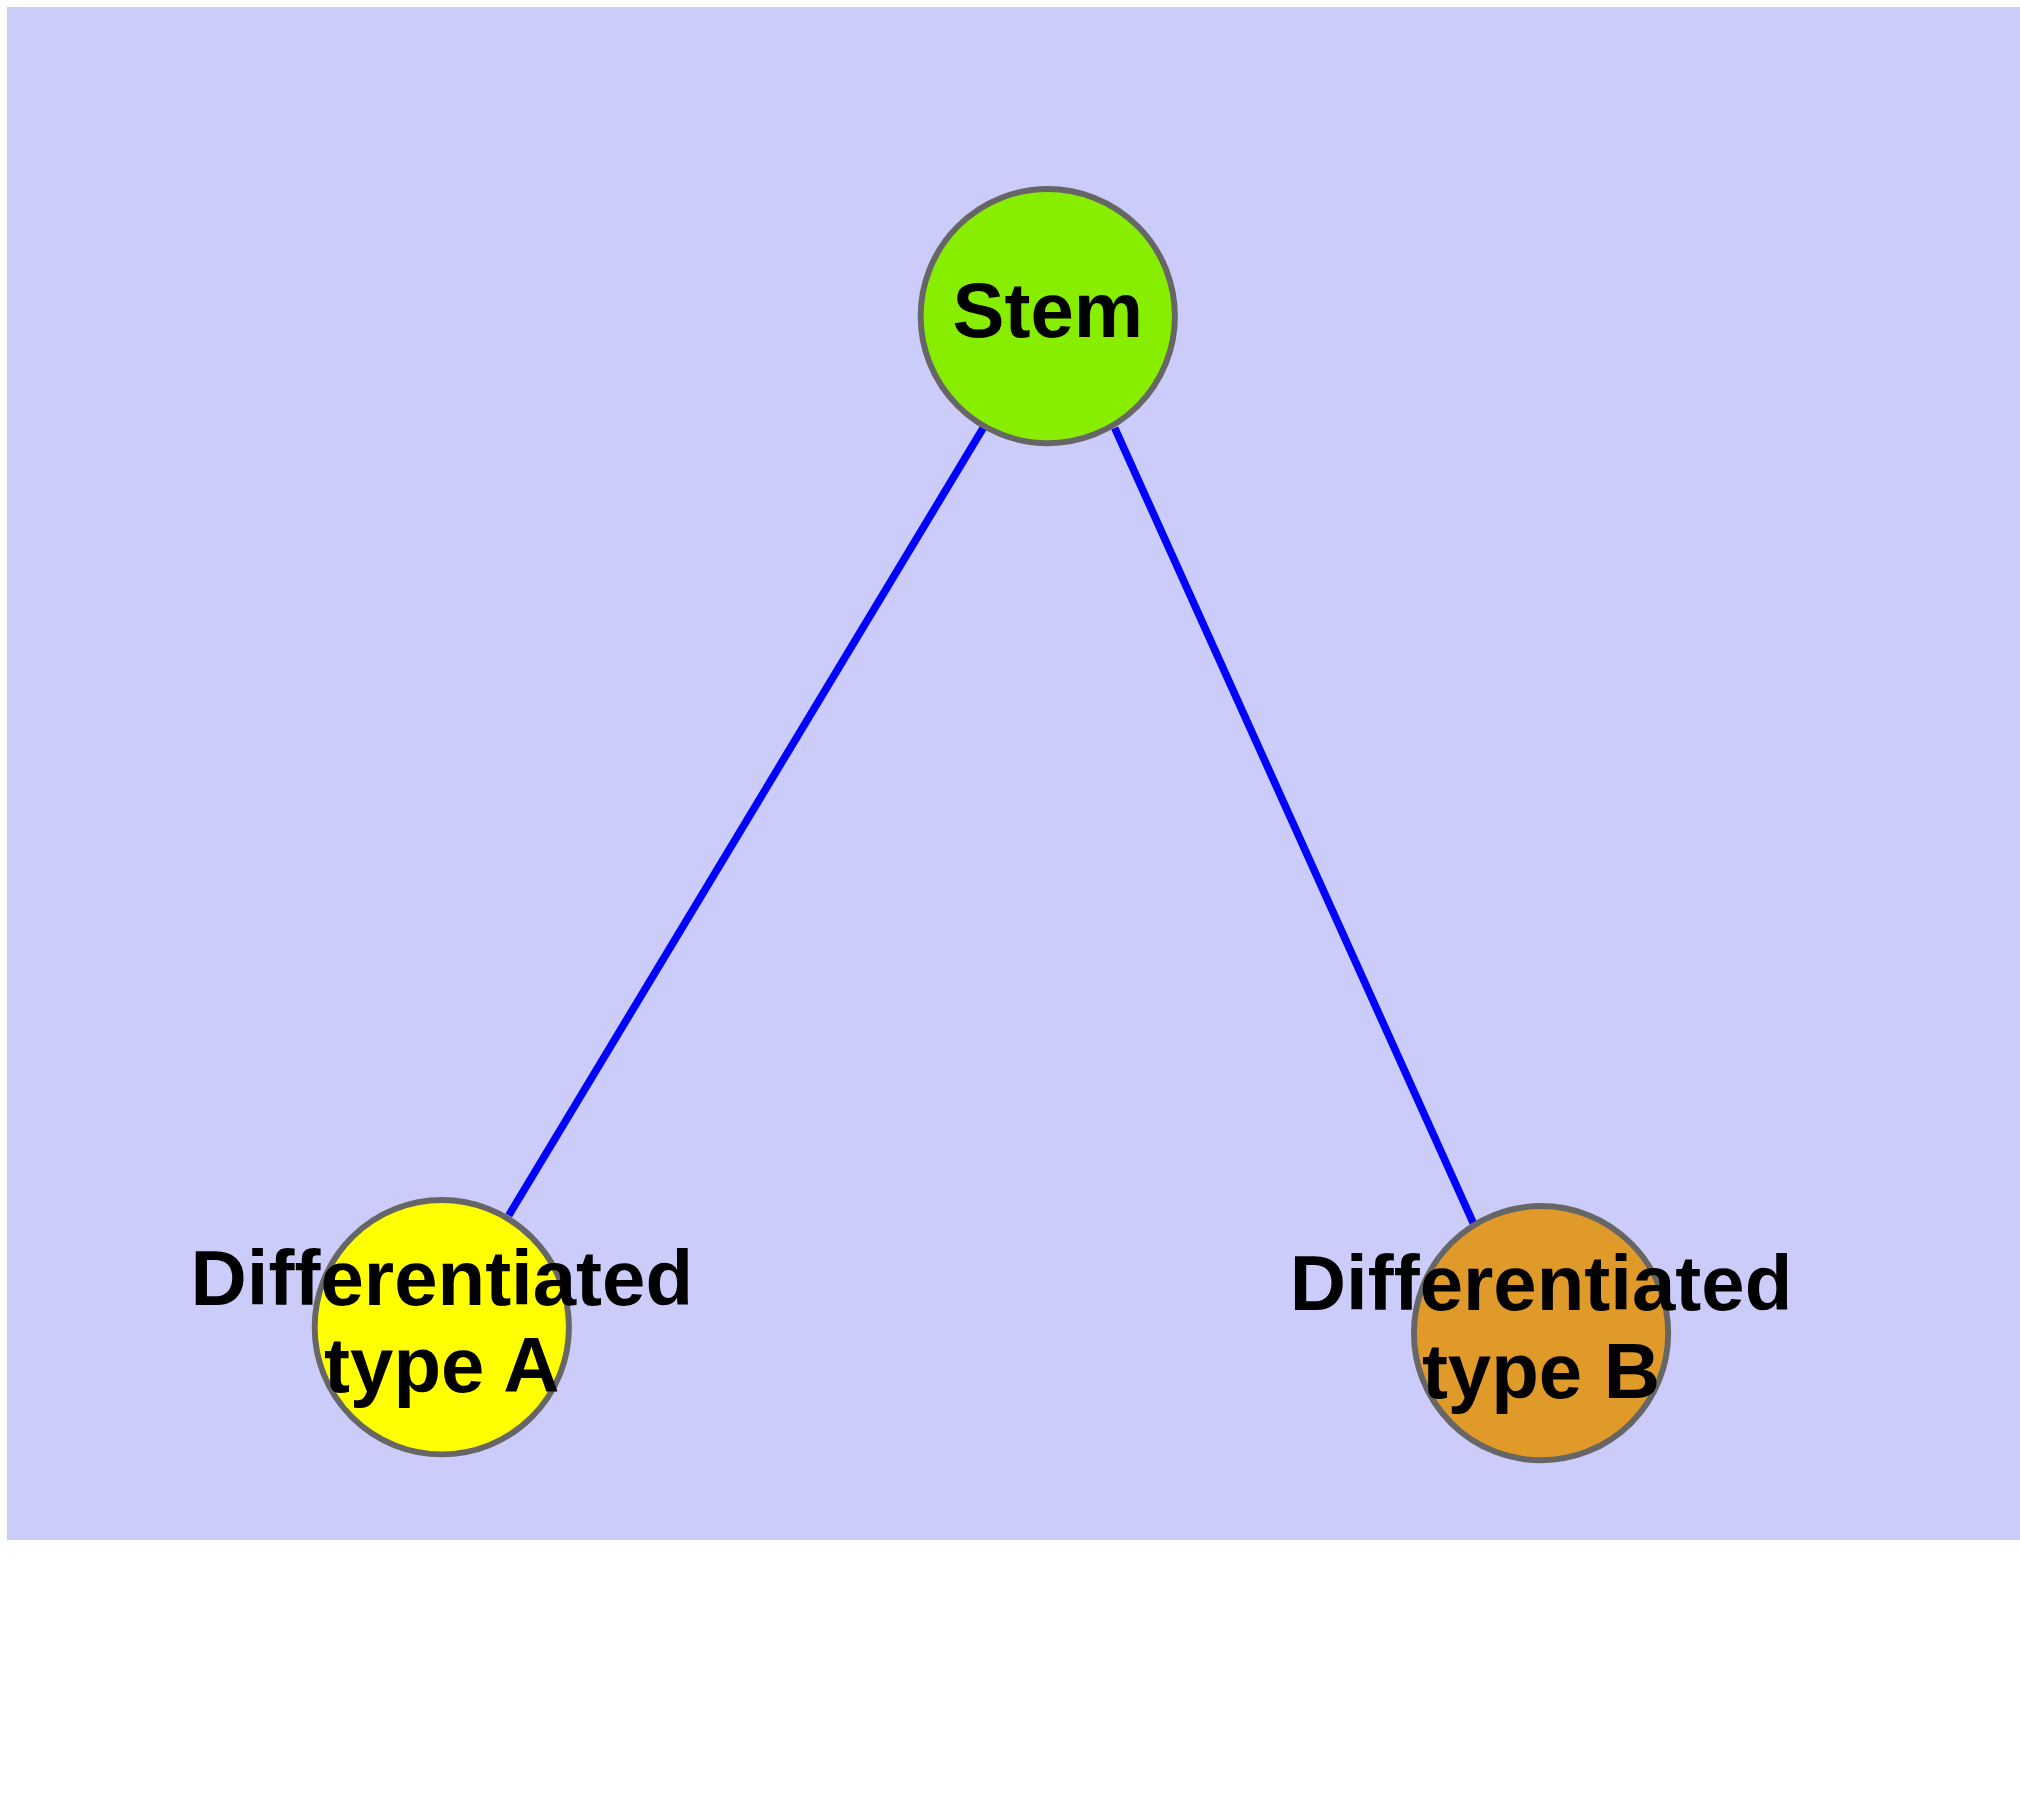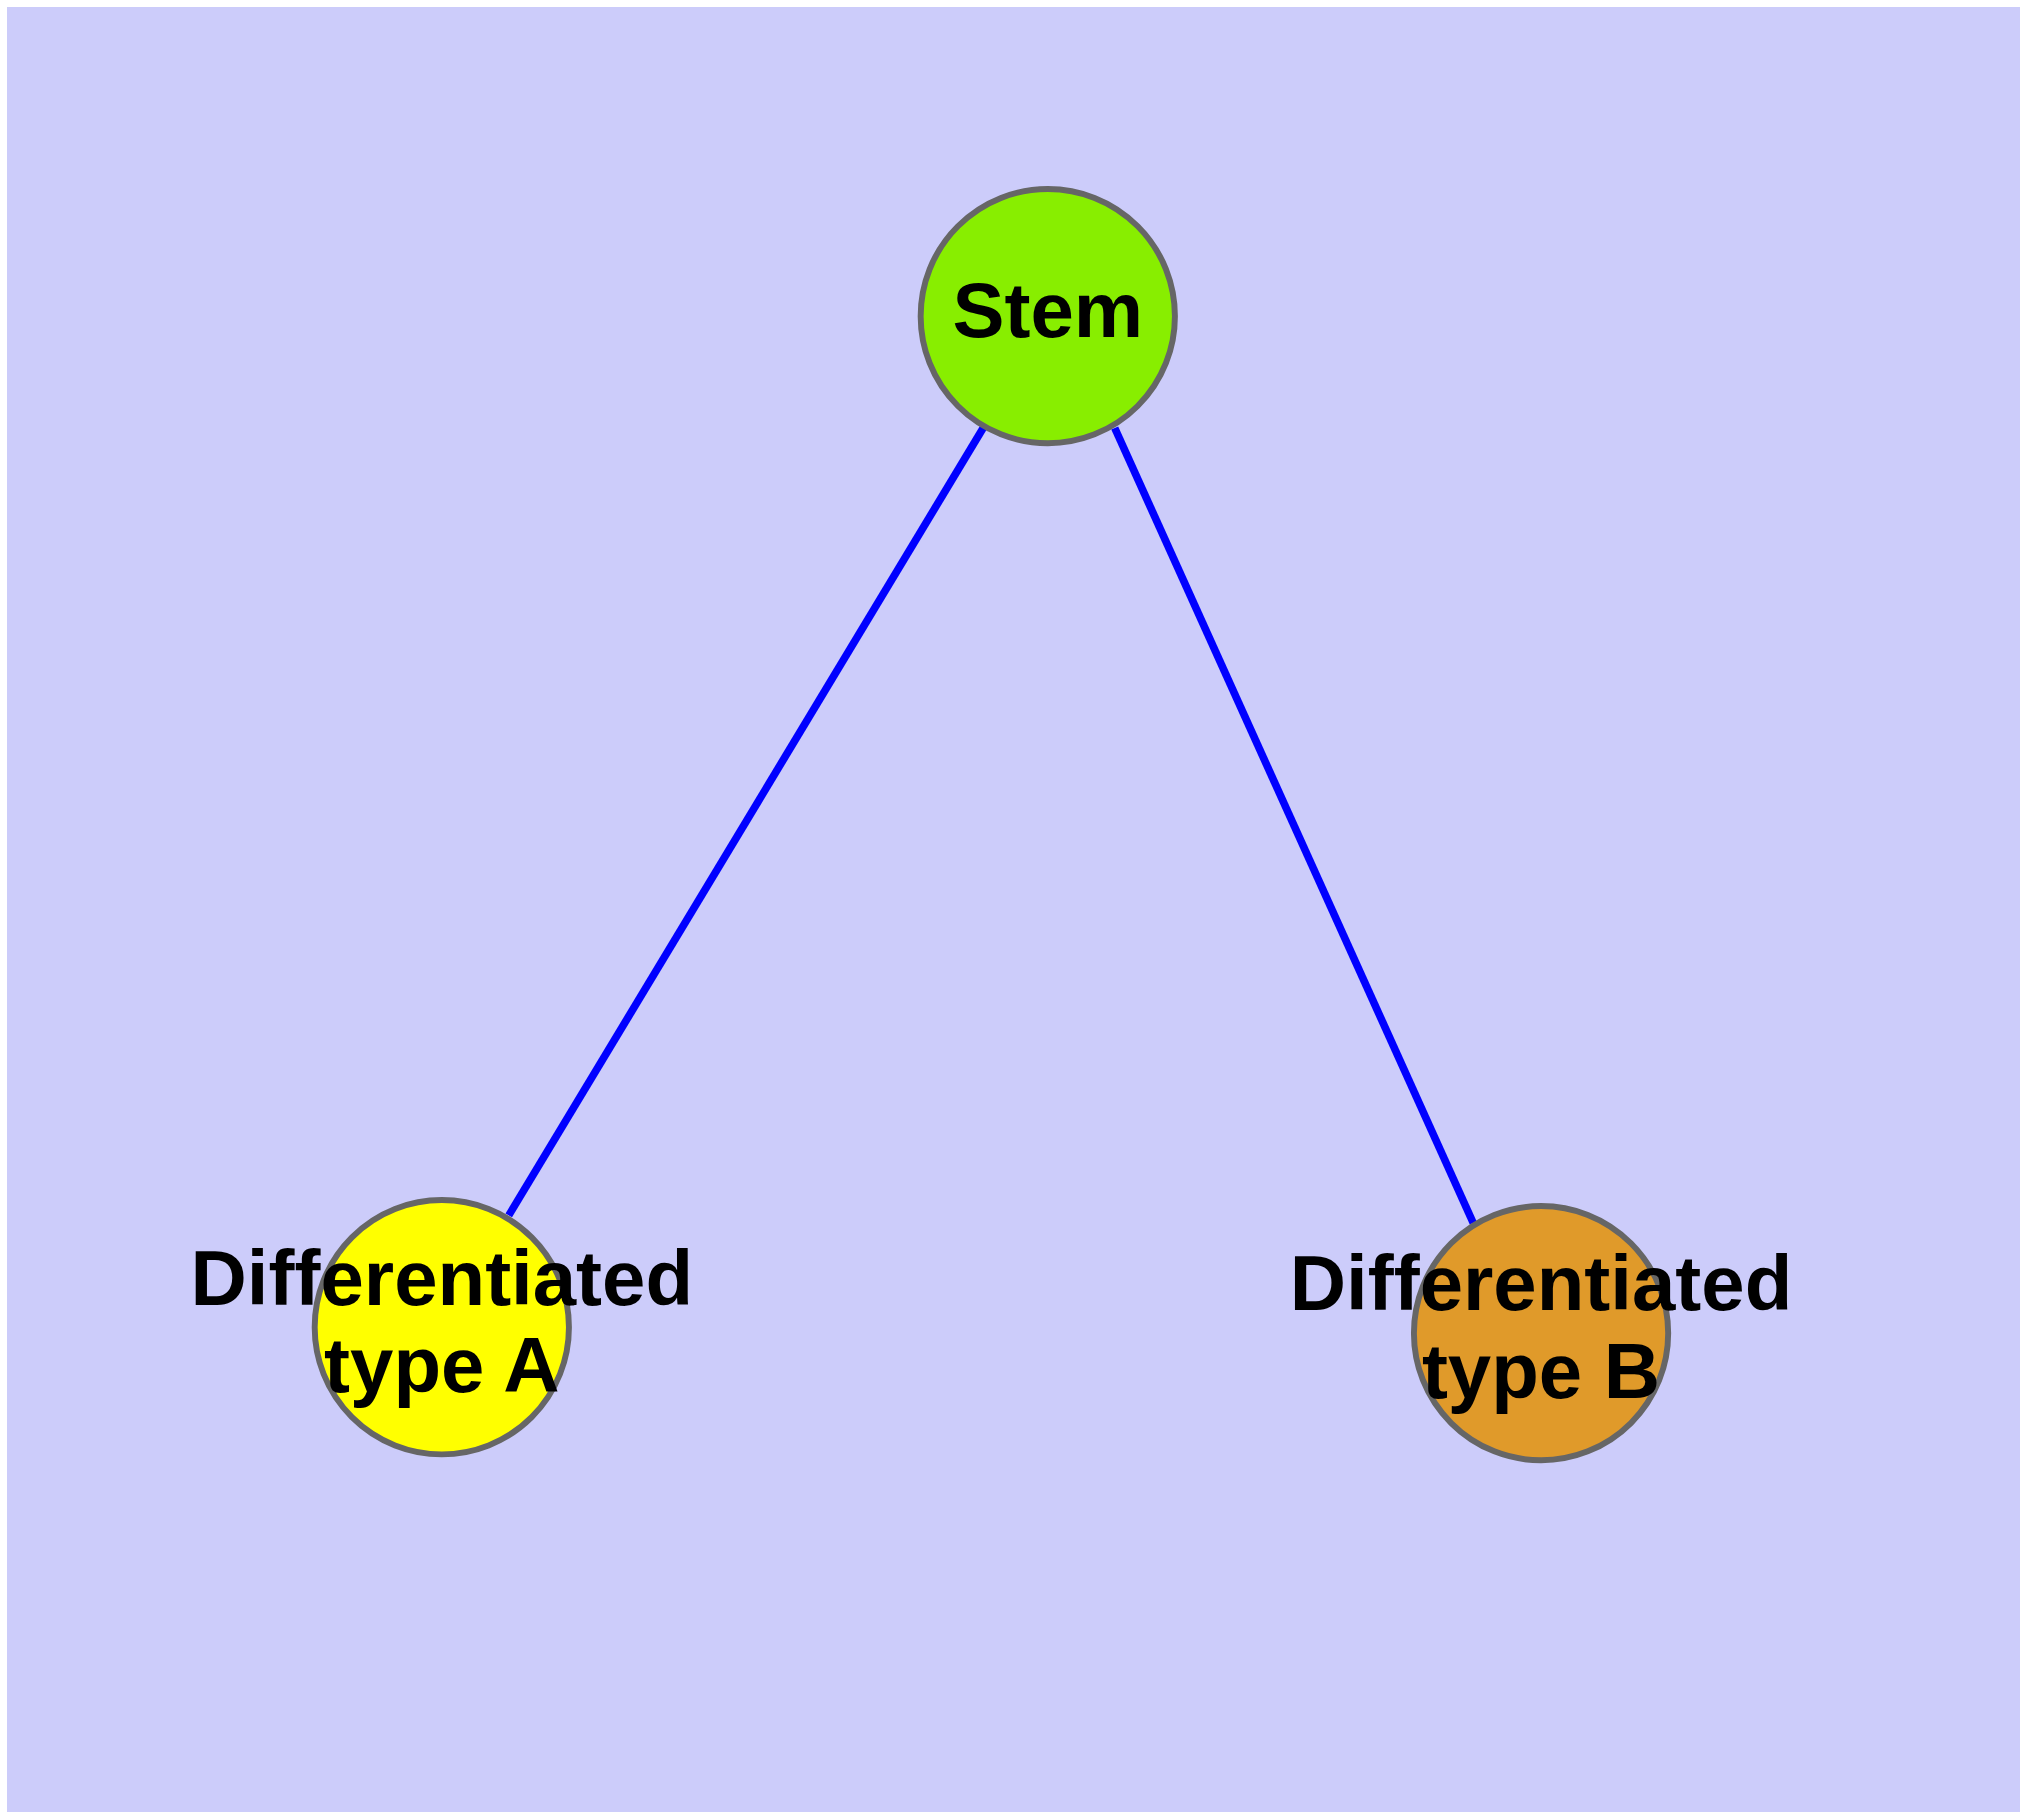--- a/index.html
+++ b/index.html
@@ -3,21 +3,21 @@
 <meta charset="utf-8">
 <style>
   html, body {
     margin: 0;
     padding: 0;
     background: #ffffff;
   }
   #canvas-root {
     position: relative;
     width: 2021px;
-    height: 1812px;
+    height: 1540px;
     background: #ffffff;
     overflow: hidden;
     font-family: "Liberation Sans", sans-serif;
     text-align: right;
   }
   #graph-surface {
     position: absolute;
     left: 6.8px;
     top: 6.8px;
     width: 2014px;

